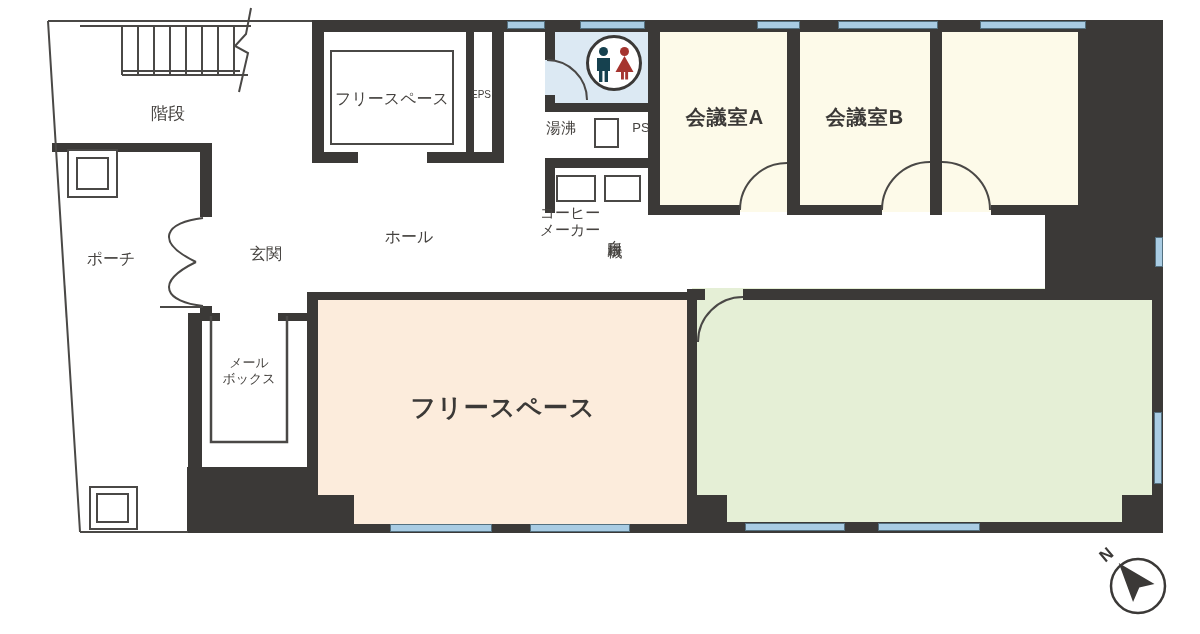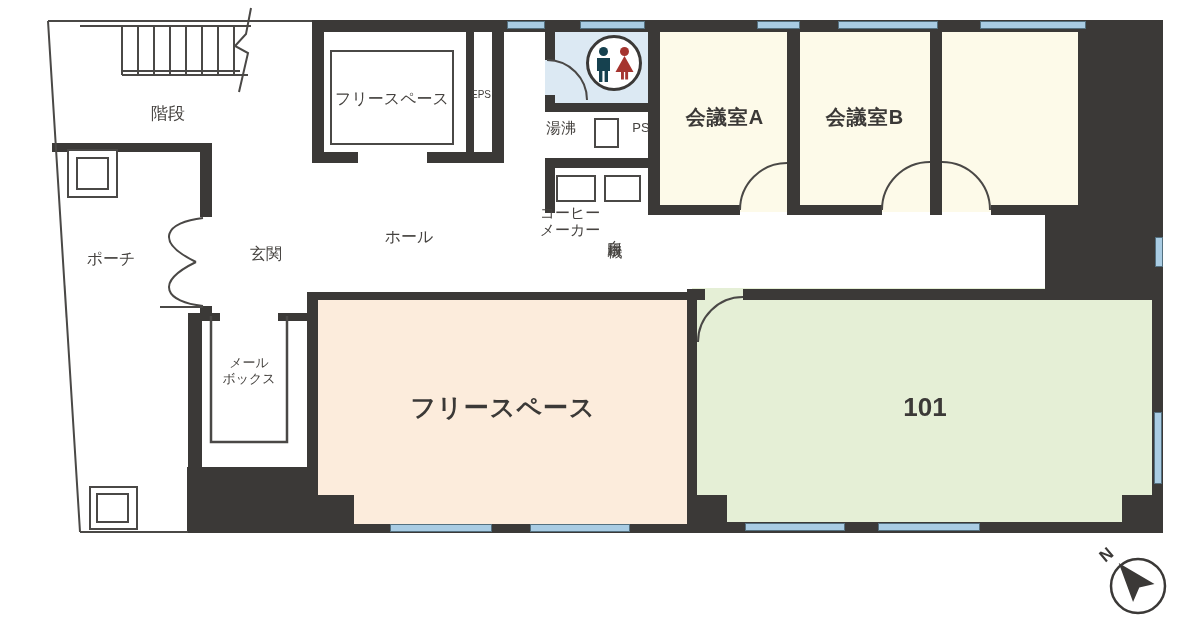--- a/index.html
+++ b/index.html
@@ -161,15 +161,14 @@
 メーカー</div>
   <div class="lbl vert" style="left:606px;top:195px;height:72px;font-size:15px;">自販機</div>
   <div class="lbl bold" style="left:655px;top:105px;width:140px;font-size:20px;letter-spacing:1px;">会議室A</div>
   <div class="lbl bold" style="left:795px;top:105px;width:140px;font-size:20px;letter-spacing:1px;">会議室B</div>
   <div class="lbl" style="left:236px;top:244px;width:60px;">玄関</div>
   <div class="lbl" style="left:376px;top:227px;width:66px;">ホール</div>
   <div class="lbl" style="left:80px;top:249px;width:62px;">ポーチ</div>
   <div class="lbl" style="left:212px;top:355px;width:74px;font-size:13px;">メール
 ボックス</div>
   <div class="lbl bold" style="left:362px;top:392px;width:282px;font-size:25px;letter-spacing:1px;">フリースペース</div>
-  <div class="lbl bold" style="left:862px;top:392px;width:126px;font-size:26px;">101</div>
 
 </div>
 
 </body></html>

